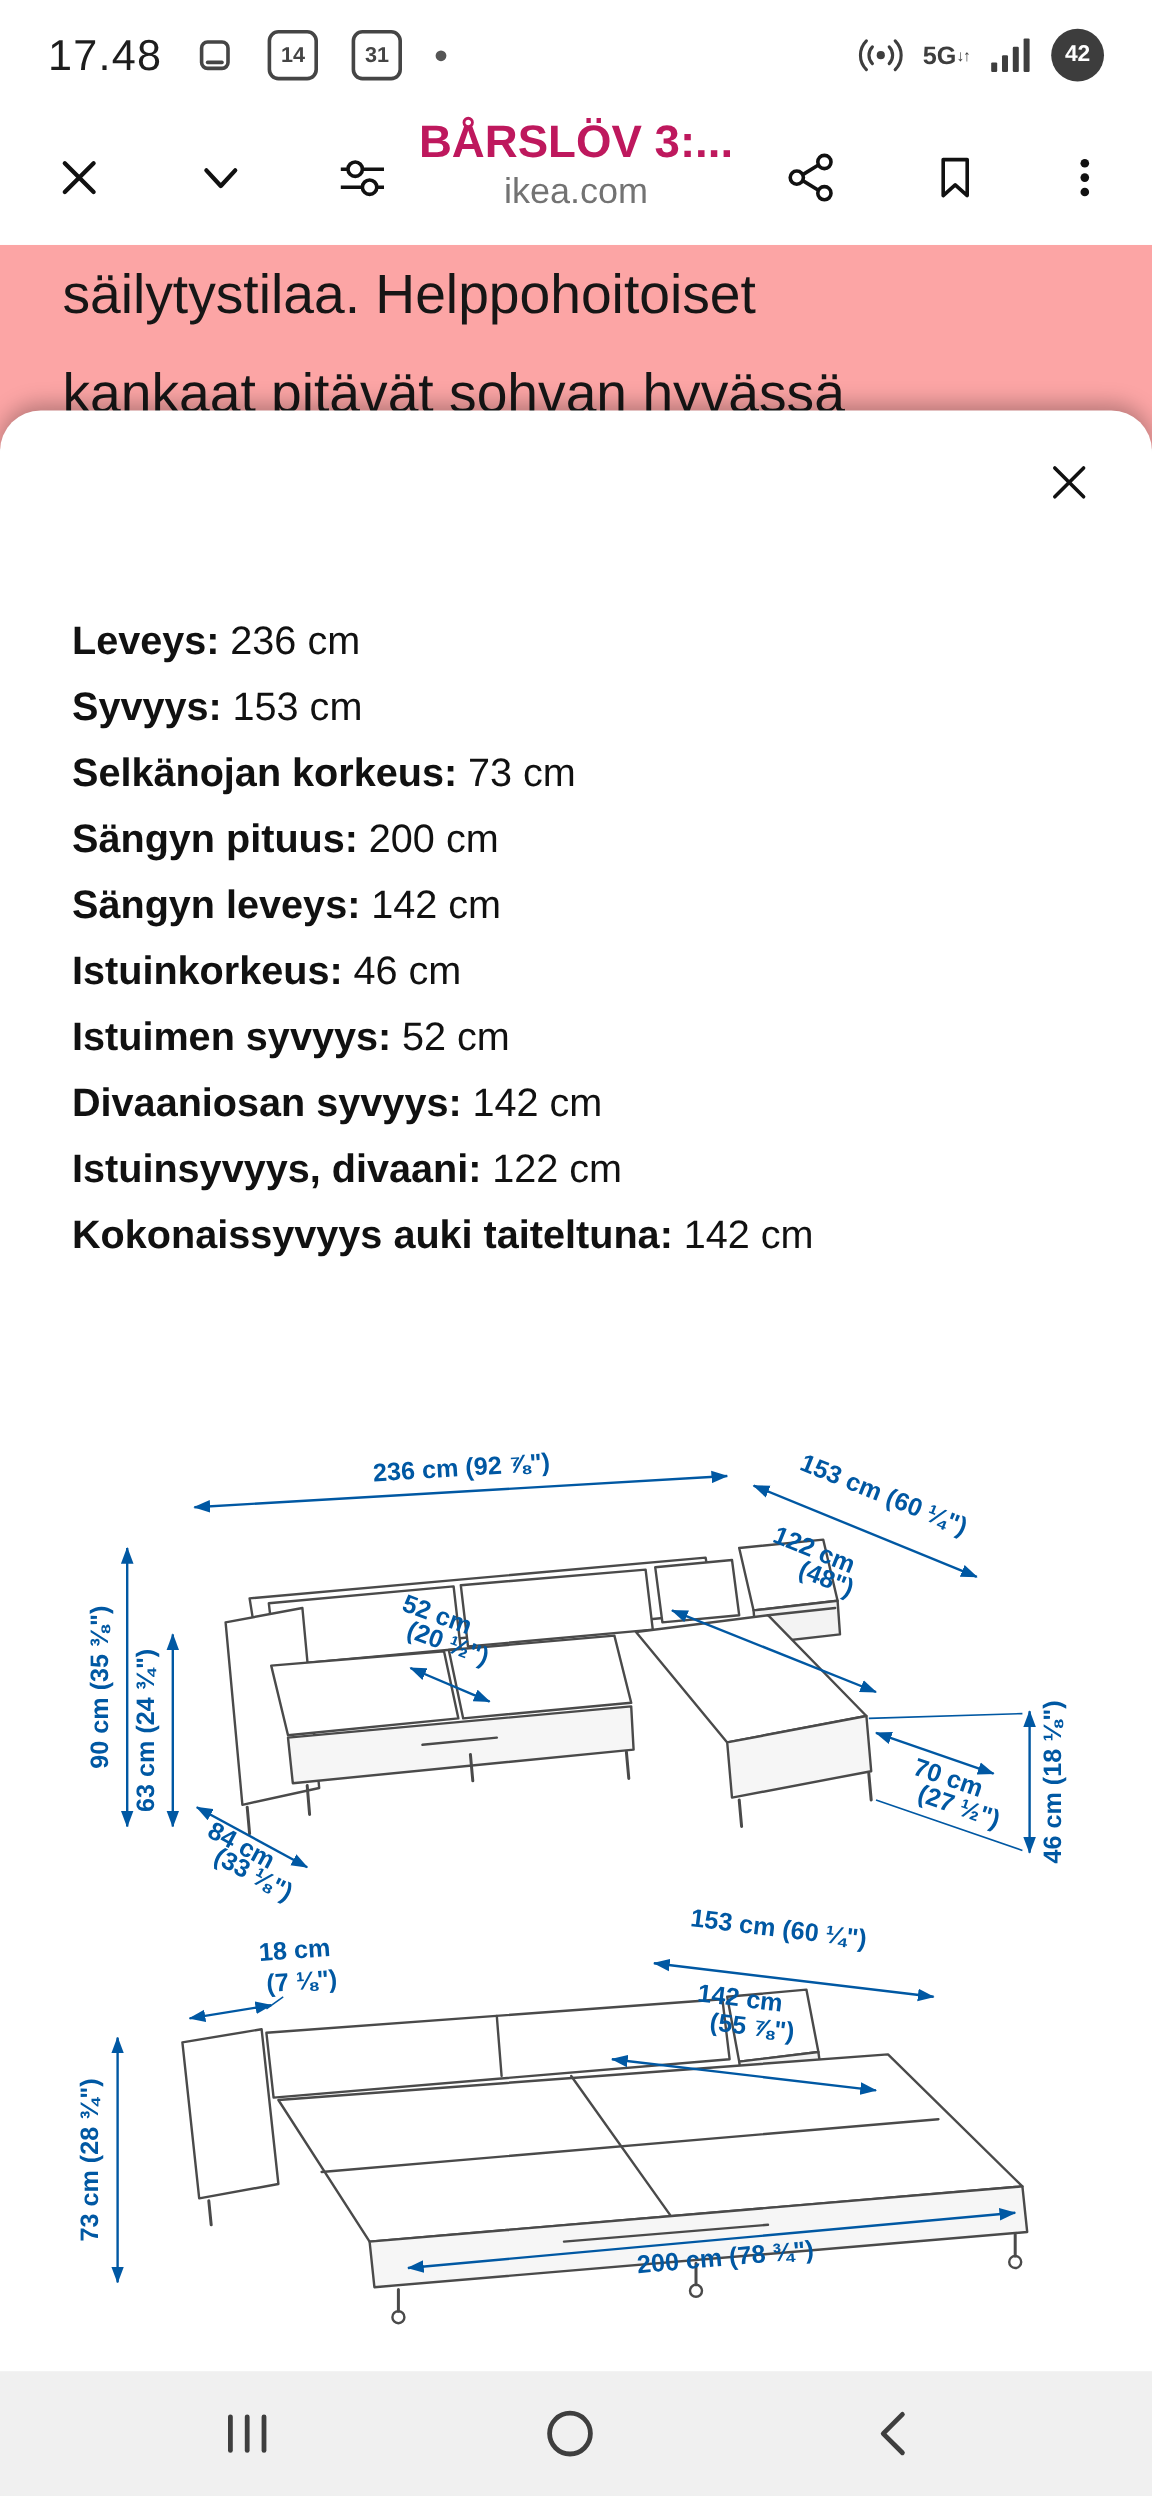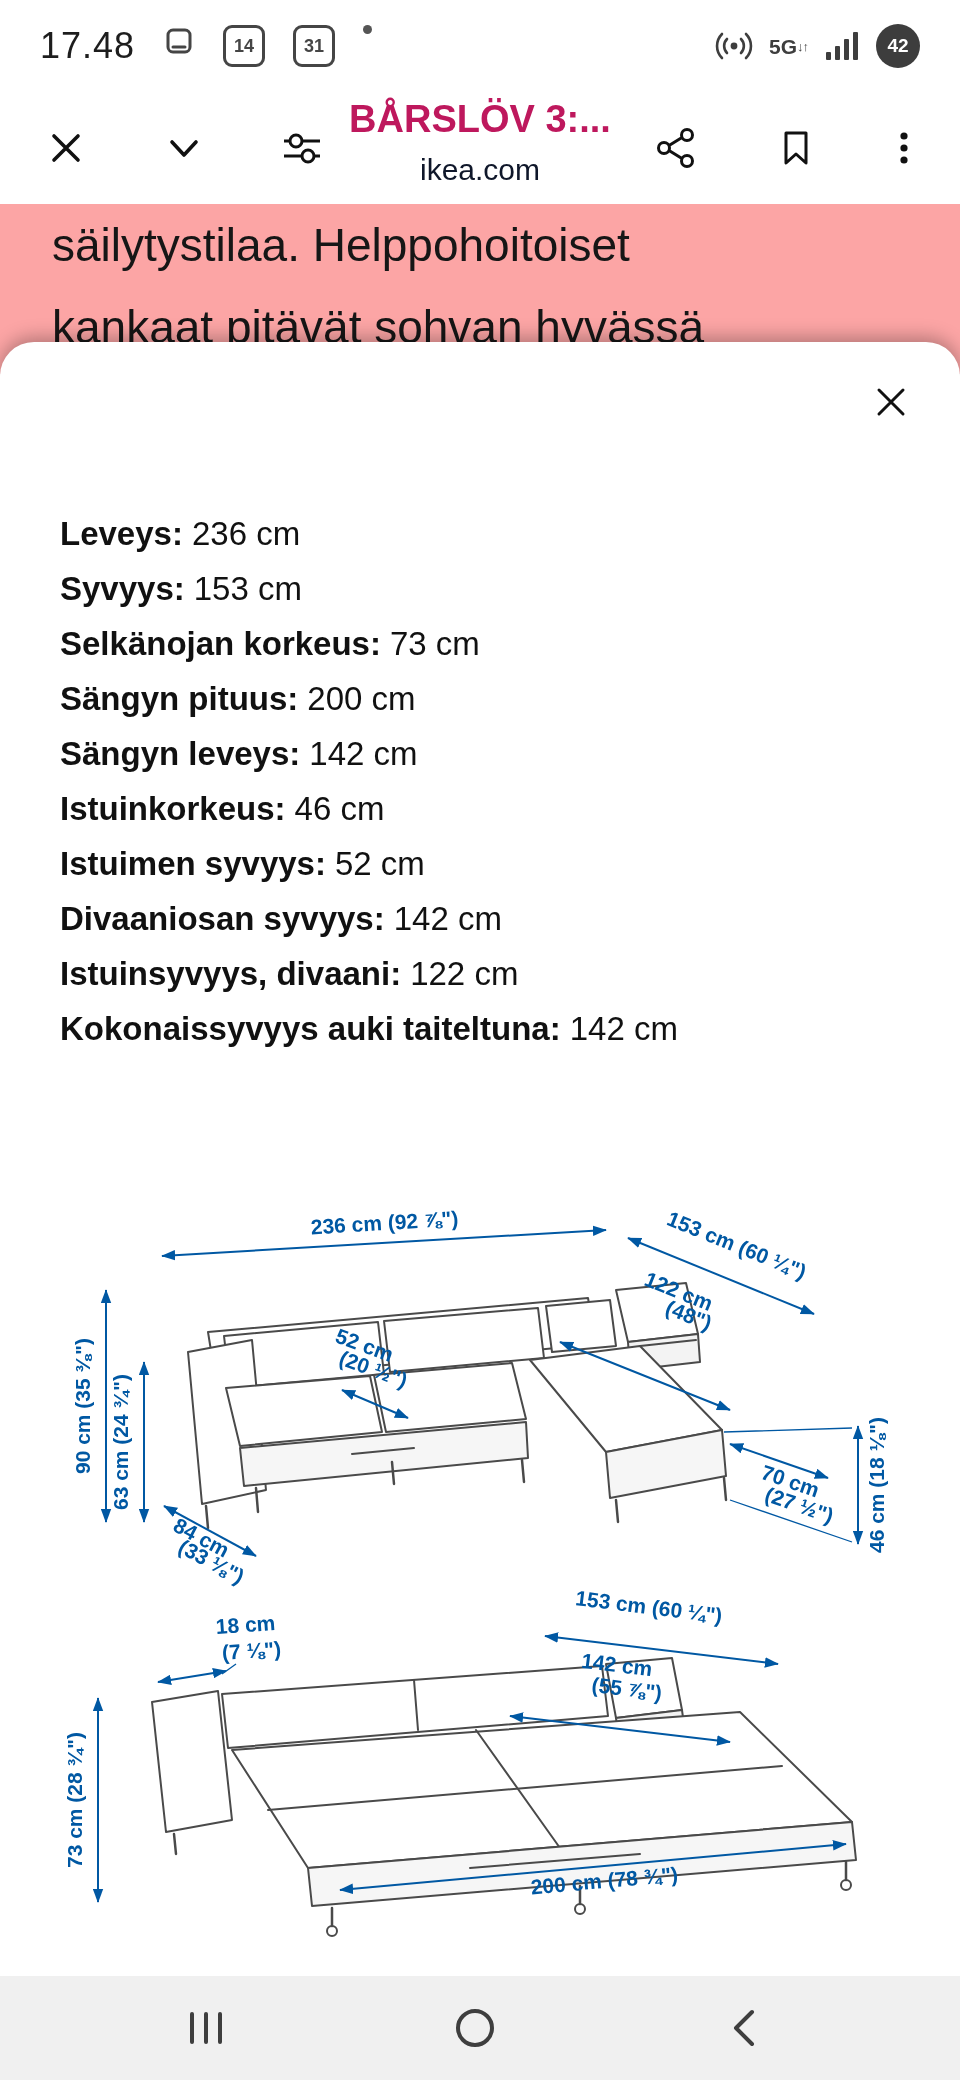--- a/index.html
+++ b/index.html
@@ -2,39 +2,39 @@
 <html><head>
 <meta charset="utf-8">
 <style>
   html,body{margin:0;padding:0;}
   body{width:960px;height:2080px;position:relative;overflow:hidden;background:#ffffff;
        font-family:"Liberation Sans",sans-serif;color:#111;}
 
   
   .status-bar{position:absolute;top:0;left:0;width:960px;height:92px;background:#fff;
               display:flex;align-items:center;padding:0 40px;box-sizing:border-box;z-index:6;}
-  .sb-left{display:flex;align-items:flex-start;gap:28px;}
+  .sb-left{display:flex;align-items:center;gap:28px;}
   .sb-time{font-size:36px;color:#1d1d1d;letter-spacing:1px;}
   .sb-badge{width:36px;height:36px;border:3px solid #454545;border-radius:9px;display:flex;
             align-items:center;justify-content:center;font-size:18px;font-weight:bold;color:#454545;}
   .sb-dot{width:9px;height:9px;border-radius:50%;background:#555;}
   .sb-right{margin-left:auto;display:flex;align-items:center;gap:16px;}
   .sb-5g{display:flex;align-items:center;line-height:1;color:#3e3e3e;}
   .sb-5g .g{font-size:21px;font-weight:bold;}
   .sb-5g .arrows{font-size:13px;margin-top:1px;letter-spacing:-1px;}
   .sb-batt{min-width:44px;height:44px;border-radius:50%;background:#3d3d3d;color:#fff;display:flex;
            align-items:center;justify-content:center;font-size:19px;font-weight:bold;}
 
   
   .app-header{position:absolute;top:92px;left:0;width:960px;height:112px;background:#fff;z-index:6;}
   .hbtn{position:absolute;top:28px;width:56px;height:56px;background:none;border:none;padding:0;
         cursor:pointer;display:flex;align-items:center;justify-content:center;}
   .title-wrap{position:absolute;left:240px;right:240px;top:6px;text-align:center;}
   .h-title{font-size:38px;color:#be185d;font-weight:bold;}
-  .h-domain{font-size:30px;color:#0f172a;margin-top:12px;}
+  .h-domain{font-size:30px;color:#737373;margin-top:2px;}
 
   
   .page-dim{position:absolute;top:204px;left:0;width:960px;height:170px;background:#fca5a5;z-index:1;}
   .page-dim .pline{position:absolute;left:52px;font-size:46px;color:#161616;white-space:nowrap;}
   .page-dim .l1{top:14px;}
   .page-dim .l2{top:96px;}
 
   
   .sheet{position:absolute;top:342px;left:0;width:960px;height:1788px;background:#fff;
          border-radius:34px 34px 0 0;box-shadow:0 -5px 18px rgba(0,0,0,0.28);z-index:3;}

